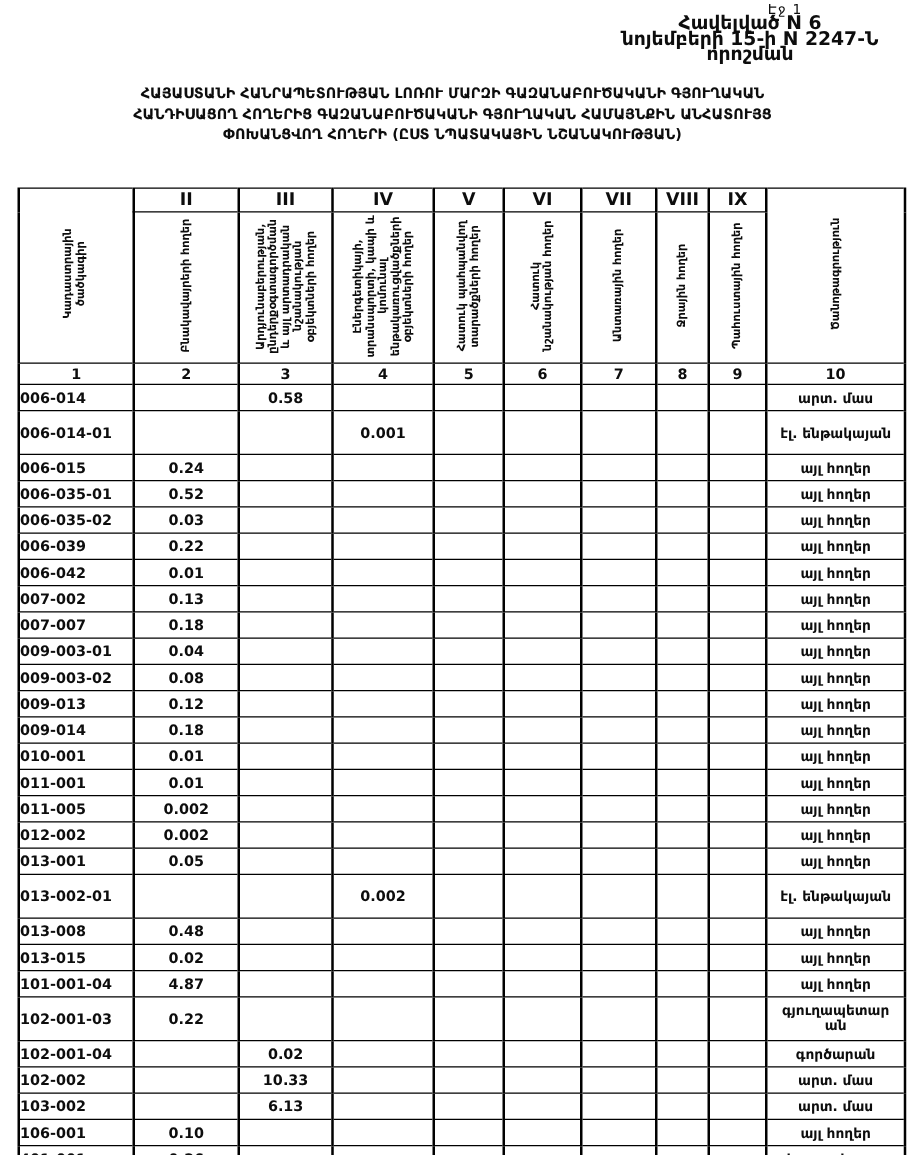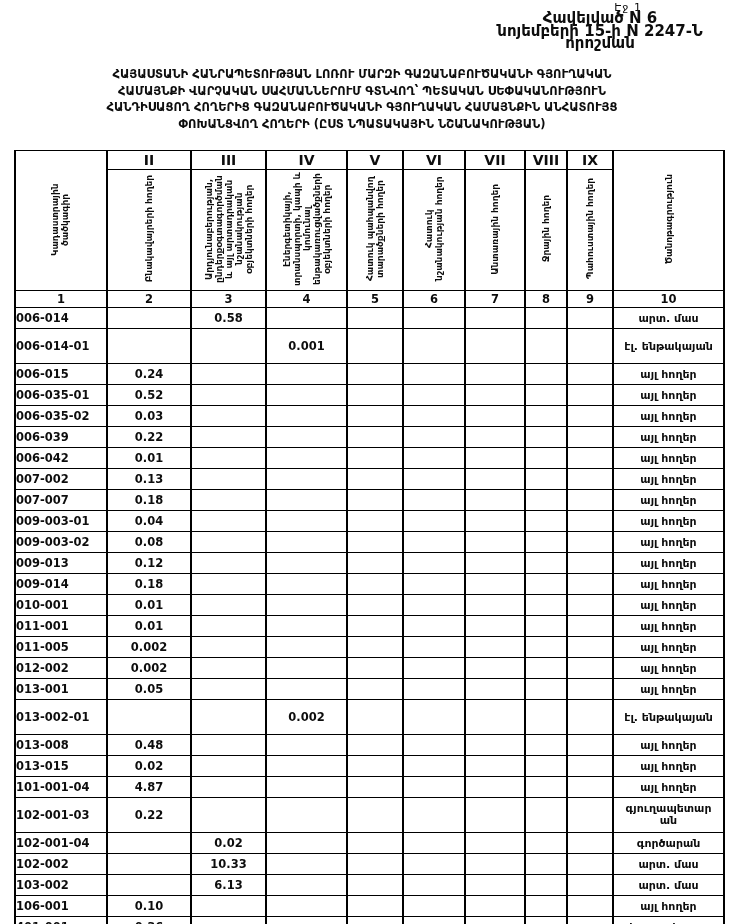--- a/index.html
+++ b/index.html
@@ -82,21 +82,20 @@
 
   <div class="page-number">Էջ 1</div>
 
   <div class="annex-block">
     <div>Հավելված N  6</div>
     <div>նոյեմբերի 15-ի N 2247-Ն որոշման</div>
   </div>
 
   <div class="doc-title">
     <div>ՀԱՅԱՍՏԱՆԻ ՀԱՆՐԱՊԵՏՈՒԹՅԱՆ ԼՈՌՈՒ ՄԱՐԶԻ ԳԱԶԱՆԱԲՈՒԾԱԿԱՆԻ ԳՅՈՒՂԱԿԱՆ</div>
-    <div>ՀԱՄԱՅՆՔԻ ՎԱՐՉԱԿԱՆ ՍԱՀՄԱՆՆԵՐՈՒՄ ԳՏՆՎՈՂ՝ ՊԵՏԱԿԱՆ ՍԵՓԱԿԱՆՈՒԹՅՈՒՆ</div>
     <div>ՀԱՆԴԻՍԱՑՈՂ ՀՈՂԵՐԻՑ ԳԱԶԱՆԱԲՈՒԾԱԿԱՆԻ ԳՅՈՒՂԱԿԱՆ ՀԱՄԱՅՆՔԻՆ ԱՆՀԱՏՈՒՅՑ</div>
     <div>ՓՈԽԱՆՑՎՈՂ ՀՈՂԵՐԻ (ԸՍՏ ՆՊԱՏԱԿԱՅԻՆ ՆՇԱՆԱԿՈՒԹՅԱՆ)</div>
   </div>
 
   <table class="land">
     <colgroup>
       <col style="width:92px">
         <col style="width:84px">
         <col style="width:75px">
       <col style="width:81px">

